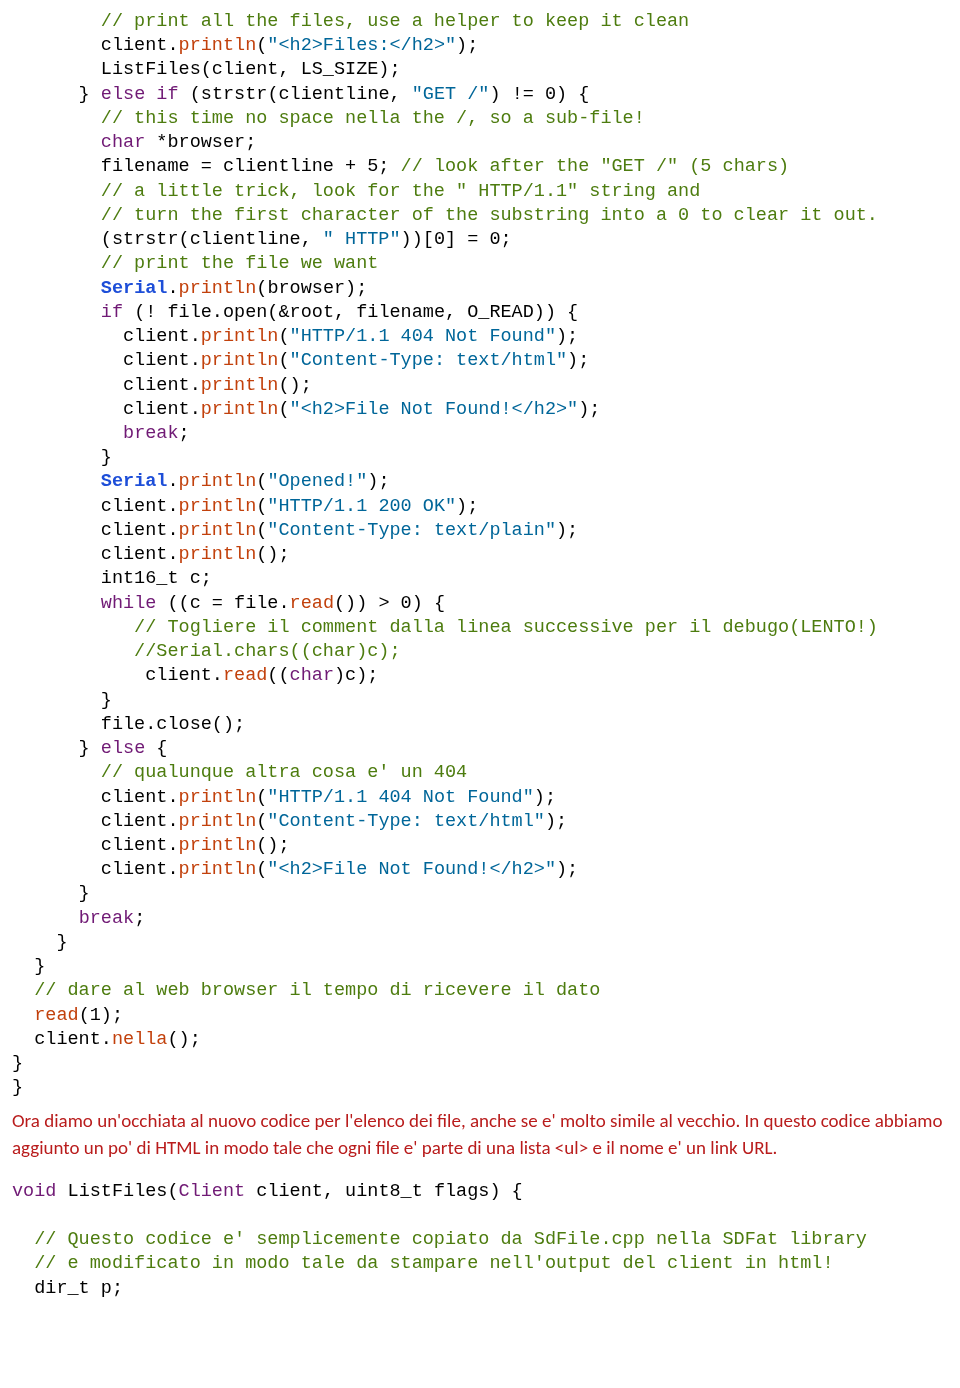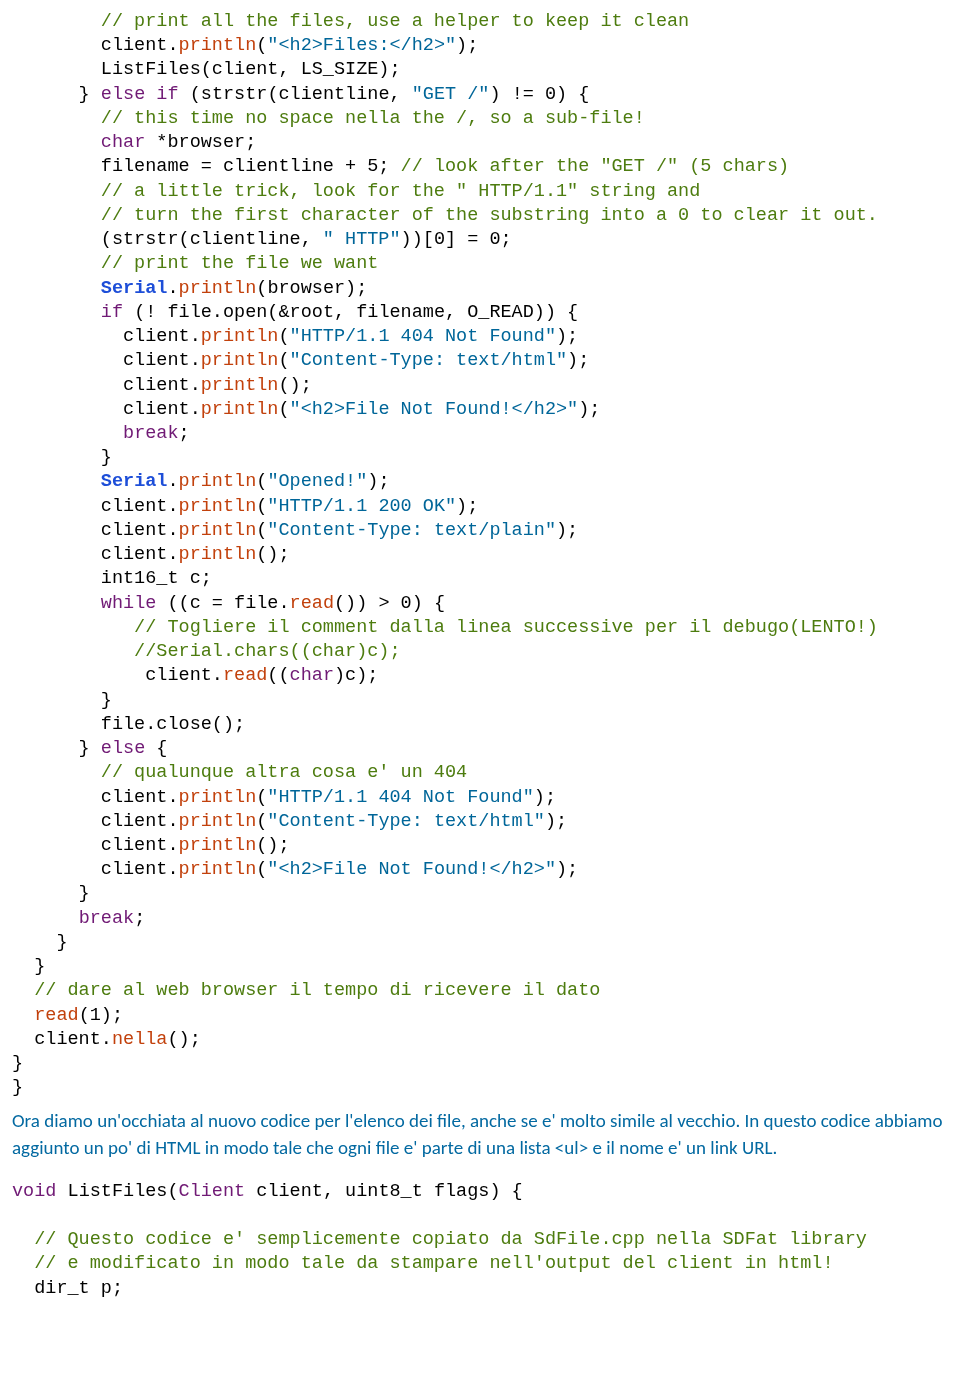--- a/index.html
+++ b/index.html
@@ -22,21 +22,21 @@
     color: #000;
   }
   .cm { color: #4d7c0f; }       
   .kw { color: #701a75; }       
   .fn { color: #c2410c; }       
   .st { color: #006699; }       
   .sb { color: #1d4ed8; font-weight: bold; } 
   .prose {
     font-family: Calibri, "Segoe UI", Arial, sans-serif;
     font-size: 19px;
-    color: #0369a1;
+    color: #b91c1c;
     margin: 4px 0 18px 0;
   }
 </style>
 </head>
 <body>
 
 <pre><span class="cm">        // print all the files, use a helper to keep it clean</span>
 <span><span>        client.</span><span class="fn">println</span><span>(</span><span class="st">"&lt;h2&gt;Files:&lt;/h2&gt;"</span><span>);</span></span>
 <span>        ListFiles(client, LS_SIZE);</span>
 <span><span>      } </span><span class="kw">else</span><span> </span><span class="kw">if</span><span> (strstr(clientline, </span><span class="st">"GET /"</span><span>) != 0) {</span></span>

